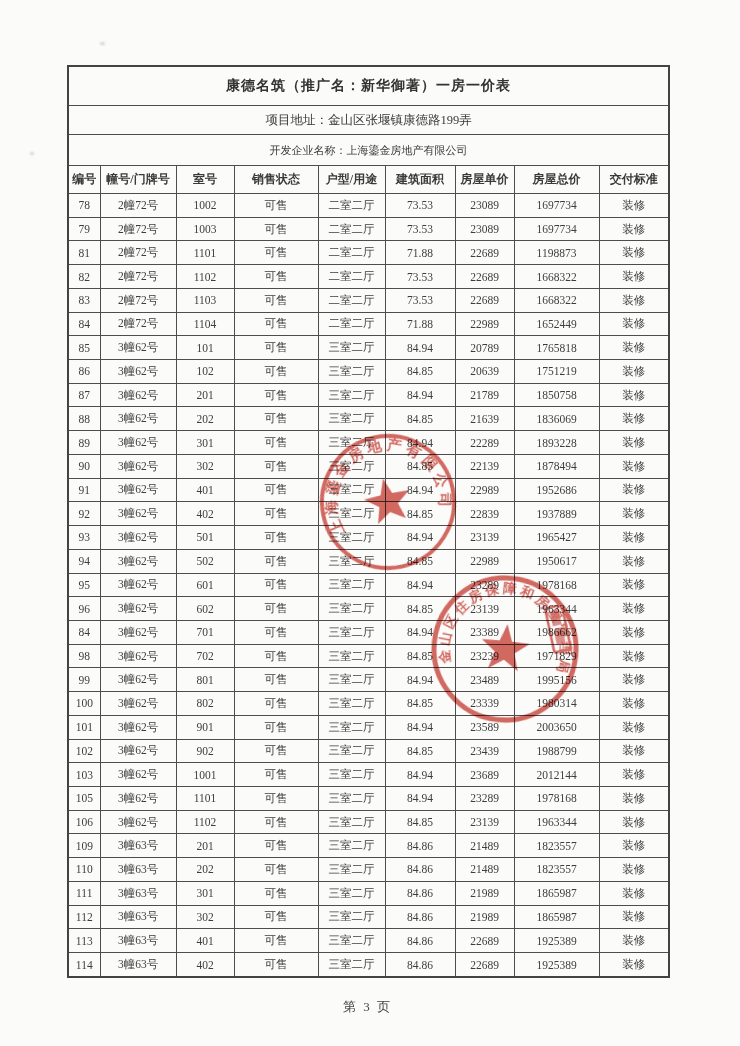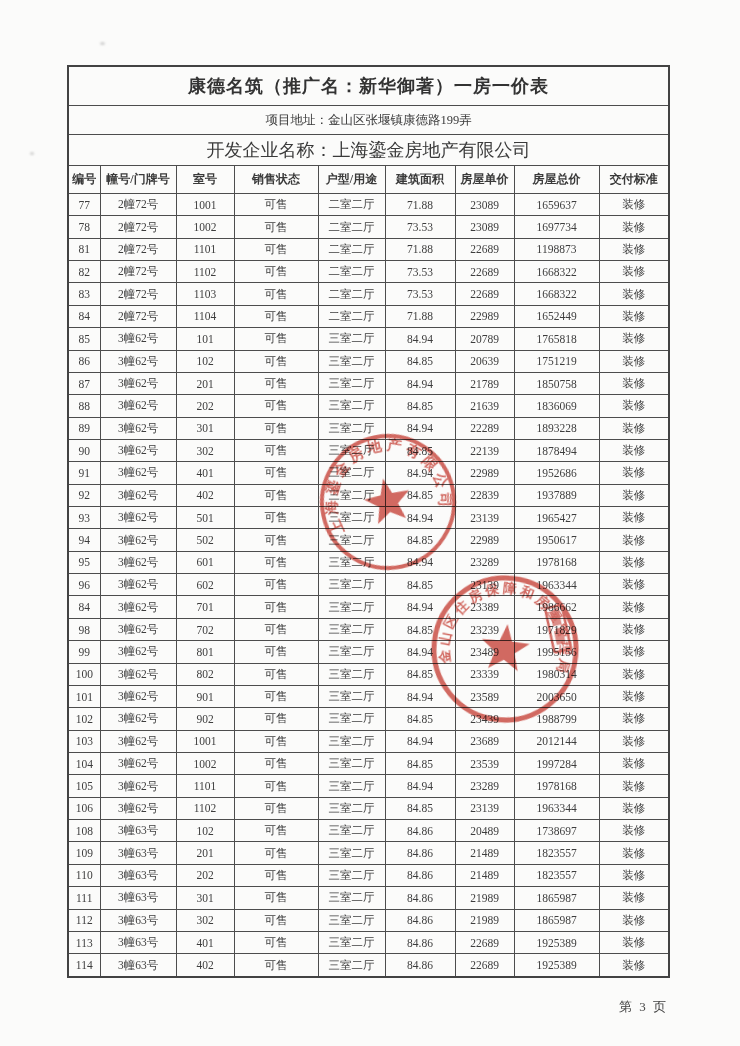--- a/index.html
+++ b/index.html
@@ -18,28 +18,28 @@
     border-collapse:collapse;table-layout:fixed;
     background:transparent;
   }
   table.price-table th,table.price-table td{
     border:1px solid #4d4d4d;
     padding:0 1px;text-align:center;vertical-align:middle;
     overflow:hidden;white-space:nowrap;
     font-weight:normal;
   }
   table.price-table{border:2px solid #434343;}
-  tr.title-row th{height:38px;font-size:18px;font-weight:bold;letter-spacing:1px;color:#333;}
+  tr.title-row th{height:38px;font-size:14px;font-weight:bold;letter-spacing:1px;color:#333;}
   tr.sub-row-1 th{height:28px;font-size:12.5px;text-align:center;}
-  tr.sub-row-2 th{height:30px;font-size:18px;}
+  tr.sub-row-2 th{height:30px;font-size:11px;}
   tr.col-header-row th{height:27px;font-size:12px;font-weight:bold;}
   tbody td{font-size:11.5px;color:#3d3d3d;}
   .page-footer{
     position:absolute;left:67px;top:998px;width:601px;
-    text-align:right;font-size:13px;letter-spacing:2px;color:#444;
+    text-align:center;font-size:13px;letter-spacing:2px;color:#444;
   }
 
   .stamp{
     position:absolute;
     mix-blend-mode:multiply;
     opacity:.82;
     filter:blur(.4px);
   }
   .stamp-1{left:318px;top:432px;transform:rotate(-12deg);}
   .stamp-2{left:429px;top:573px;transform:rotate(6deg);}
@@ -79,42 +79,42 @@
         <th>销售状态</th>
         <th>户型/用途</th>
         <th>建筑面积</th>
         <th>房屋单价</th>
         <th>房屋总价</th>
         <th>交付标准</th>
       </tr>
   </thead>
   <tbody id="table-body">
       <tr>
-        <td>77</td>
-        <td>2幢72号</td>
-        <td>1001</td>
-        <td>可售</td>
-        <td>二室二厅</td>
-        <td>71.88</td>
-        <td>23089</td>
-        <td>1659637</td>
-        <td>装修</td>
-      </tr>
-      <tr>
         <td>78</td>
         <td>2幢72号</td>
         <td>1002</td>
         <td>可售</td>
         <td>二室二厅</td>
         <td>73.53</td>
         <td>23089</td>
         <td>1697734</td>
         <td>装修</td>
       </tr>
       <tr>
+        <td>79</td>
+        <td>2幢72号</td>
+        <td>1003</td>
+        <td>可售</td>
+        <td>二室二厅</td>
+        <td>73.53</td>
+        <td>23089</td>
+        <td>1697734</td>
+        <td>装修</td>
+      </tr>
+      <tr>
         <td>81</td>
         <td>2幢72号</td>
         <td>1101</td>
         <td>可售</td>
         <td>二室二厅</td>
         <td>71.88</td>
         <td>22689</td>
         <td>1198873</td>
         <td>装修</td>
       </tr>
@@ -354,61 +354,39 @@
         <td>3幢62号</td>
         <td>1001</td>
         <td>可售</td>
         <td>三室二厅</td>
         <td>84.94</td>
         <td>23689</td>
         <td>2012144</td>
         <td>装修</td>
       </tr>
       <tr>
-        <td>104</td>
-        <td>3幢62号</td>
-        <td>1002</td>
-        <td>可售</td>
-        <td>三室二厅</td>
-        <td>84.85</td>
-        <td>23539</td>
-        <td>1997284</td>
-        <td>装修</td>
-      </tr>
-      <tr>
         <td>105</td>
         <td>3幢62号</td>
         <td>1101</td>
         <td>可售</td>
         <td>三室二厅</td>
         <td>84.94</td>
         <td>23289</td>
         <td>1978168</td>
         <td>装修</td>
       </tr>
       <tr>
         <td>106</td>
         <td>3幢62号</td>
         <td>1102</td>
         <td>可售</td>
         <td>三室二厅</td>
         <td>84.85</td>
         <td>23139</td>
         <td>1963344</td>
-        <td>装修</td>
-      </tr>
-      <tr>
-        <td>108</td>
-        <td>3幢63号</td>
-        <td>102</td>
-        <td>可售</td>
-        <td>三室二厅</td>
-        <td>84.86</td>
-        <td>20489</td>
-        <td>1738697</td>
         <td>装修</td>
       </tr>
       <tr>
         <td>109</td>
         <td>3幢63号</td>
         <td>201</td>
         <td>可售</td>
         <td>三室二厅</td>
         <td>84.86</td>
         <td>21489</td>

